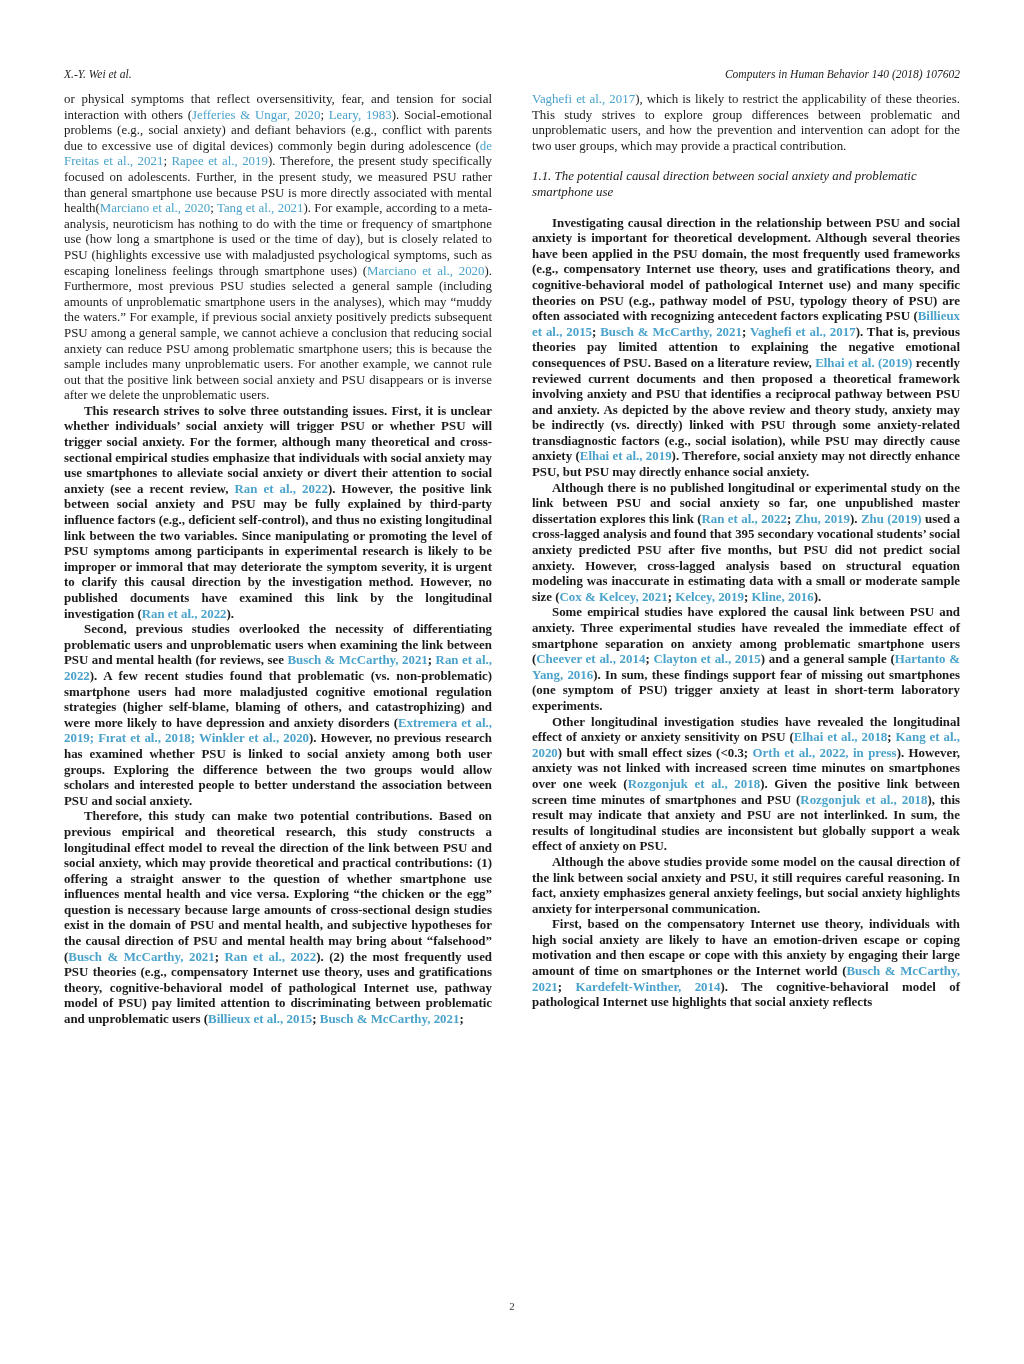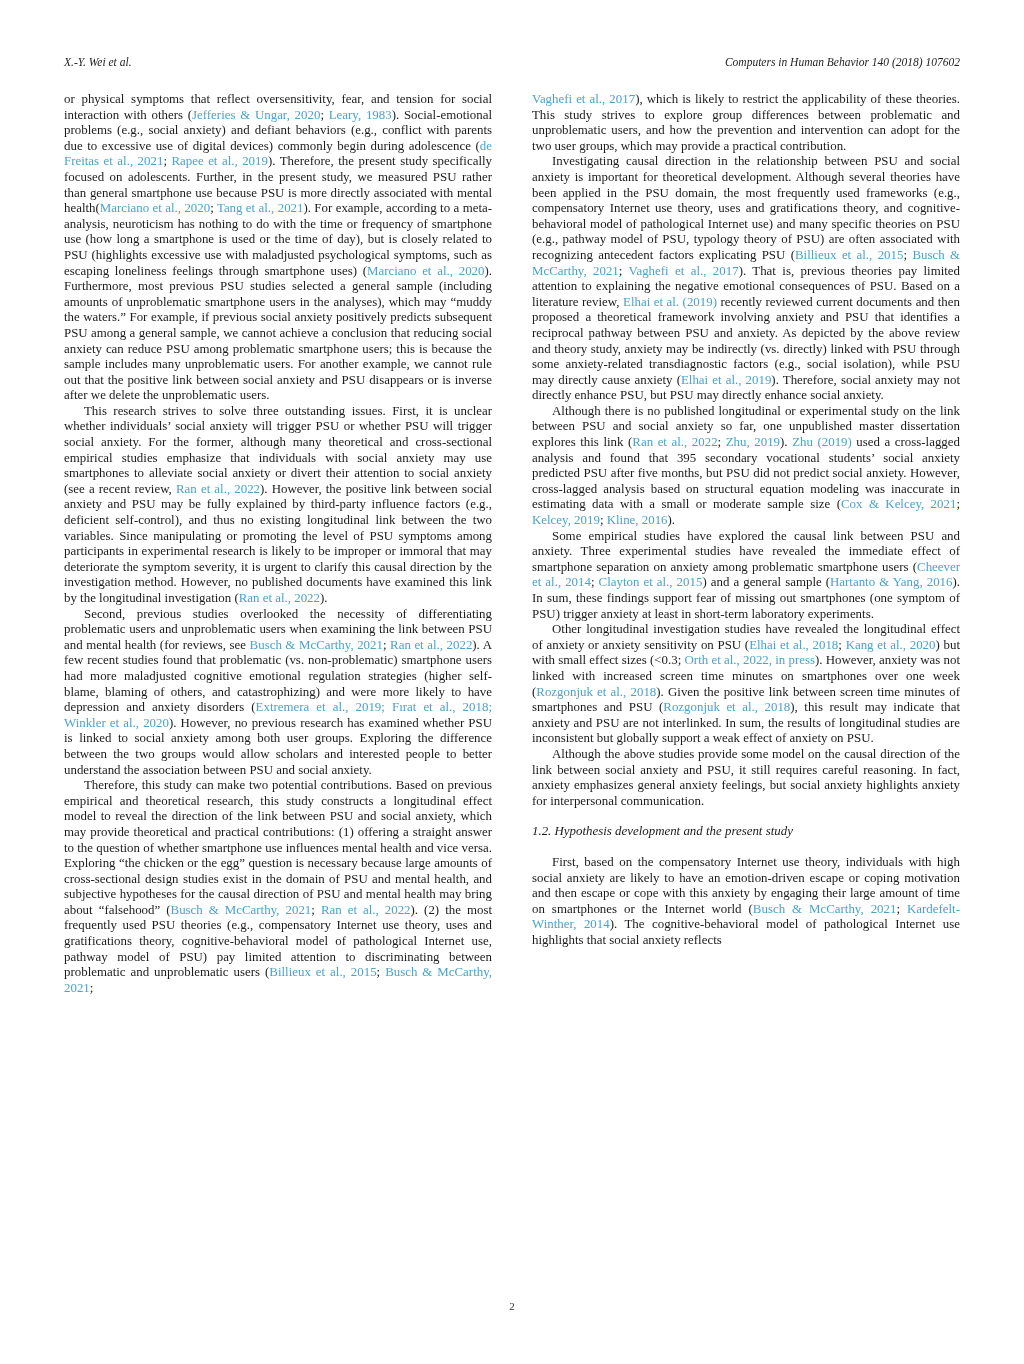--- a/index.html
+++ b/index.html
@@ -8,21 +8,21 @@
     width: 1024px;
     height: 1364px;
     margin: 0 auto;
     background: #ffffff;
     font-family: "Liberation Serif", serif;
     color: #1b1b1b;
     overflow: hidden;
   }
   .running-header {
     position: absolute;
-    top: 56px;
+    top: 68px;
     left: 64px;
     right: 64px;
     display: flex;
     justify-content: space-between;
     font-style: italic;
     font-size: 11.5px;
     color: #222;
   }
   .content {
     position: absolute;
@@ -33,21 +33,21 @@
     gap: 40px;
   }
   .col {
     width: 432px;
     font-size: 12.9px;
     line-height: 15.6px;
     text-align: justify;
     text-justify: inter-word;
   }
   .para { margin: 0; }
-  .para.indent { text-indent: 1.55em; }
+  .para.indent { text-indent: 1.55em; font-weight: bold; }
   .section-heading {
     font-style: italic;
     font-size: 12.9px;
     line-height: 15.6px;
     margin: 15px 0 15px 0;
     text-align: left;
   }
   .cite { color: #4ba3cb; cursor: pointer; }
   .page-footer {
     position: absolute;
@@ -71,26 +71,26 @@
 
   <div class="content">
     <div class="col">
         <p class="para">or physical symptoms that reflect oversensitivity, fear, and tension for social interaction with others (<span class="cite" style="color: rgb(75, 163, 203);">Jefferies &amp; Ungar, 2020</span>; <span class="cite" style="color: rgb(75, 163, 203);">Leary, 1983</span>). Social-emotional problems (e.g., social anxiety) and defiant behaviors (e.g., conflict with parents due to excessive use of digital devices) commonly begin during adolescence (<span class="cite" style="color: rgb(75, 163, 203);">de Freitas et al., 2021</span>; <span class="cite" style="color: rgb(75, 163, 203);">Rapee et al., 2019</span>). Therefore, the present study specifically focused on adolescents. Further, in the present study, we measured PSU rather than general smartphone use because PSU is more directly associated with mental health(<span class="cite" style="color: rgb(75, 163, 203);">Marciano et al., 2020</span>; <span class="cite" style="color: rgb(75, 163, 203);">Tang et al., 2021</span>). For example, according to a meta-analysis, neuroticism has nothing to do with the time or frequency of smartphone use (how long a smartphone is used or the time of day), but is closely related to PSU (highlights excessive use with maladjusted psychological symptoms, such as escaping loneliness feelings through smartphone uses) (<span class="cite" style="color: rgb(75, 163, 203);">Marciano et al., 2020</span>). Furthermore, most previous PSU studies selected a general sample (including amounts of unproblematic smartphone users in the analyses), which may “muddy the waters.” For example, if previous social anxiety positively predicts subsequent PSU among a general sample, we cannot achieve a conclusion that reducing social anxiety can reduce PSU among problematic smartphone users; this is because the sample includes many unproblematic users. For another example, we cannot rule out that the positive link between social anxiety and PSU disappears or is inverse after we delete the unproblematic users.</p>
         <p class="para indent">This research strives to solve three outstanding issues. First, it is unclear whether individuals’ social anxiety will trigger PSU or whether PSU will trigger social anxiety. For the former, although many theoretical and cross-sectional empirical studies emphasize that individuals with social anxiety may use smartphones to alleviate social anxiety or divert their attention to social anxiety (see a recent review, <span class="cite" style="color: rgb(75, 163, 203);">Ran et al., 2022</span>). However, the positive link between social anxiety and PSU may be fully explained by third-party influence factors (e.g., deficient self-control), and thus no existing longitudinal link between the two variables. Since manipulating or promoting the level of PSU symptoms among participants in experimental research is likely to be improper or immoral that may deteriorate the symptom severity, it is urgent to clarify this causal direction by the investigation method. However, no published documents have examined this link by the longitudinal investigation (<span class="cite" style="color: rgb(75, 163, 203);">Ran et al., 2022</span>).</p>
         <p class="para indent">Second, previous studies overlooked the necessity of differentiating problematic users and unproblematic users when examining the link between PSU and mental health (for reviews, see <span class="cite" style="color: rgb(75, 163, 203);">Busch &amp; McCarthy, 2021</span>; <span class="cite" style="color: rgb(75, 163, 203);">Ran et al., 2022</span>). A few recent studies found that problematic (vs. non-problematic) smartphone users had more maladjusted cognitive emotional regulation strategies (higher self-blame, blaming of others, and catastrophizing) and were more likely to have depression and anxiety disorders (<span class="cite" style="color: rgb(75, 163, 203);">Extremera et al., 2019; Fırat et al., 2018; Winkler et al., 2020</span>). However, no previous research has examined whether PSU is linked to social anxiety among both user groups. Exploring the difference between the two groups would allow scholars and interested people to better understand the association between PSU and social anxiety.</p>
         <p class="para indent">Therefore, this study can make two potential contributions. Based on previous empirical and theoretical research, this study constructs a longitudinal effect model to reveal the direction of the link between PSU and social anxiety, which may provide theoretical and practical contributions: (1) offering a straight answer to the question of whether smartphone use influences mental health and vice versa. Exploring “the chicken or the egg” question is necessary because large amounts of cross-sectional design studies exist in the domain of PSU and mental health, and subjective hypotheses for the causal direction of PSU and mental health may bring about “falsehood” (<span class="cite" style="color: rgb(75, 163, 203);">Busch &amp; McCarthy, 2021</span>; <span class="cite" style="color: rgb(75, 163, 203);">Ran et al., 2022</span>). (2) the most frequently used PSU theories (e.g., compensatory Internet use theory, uses and gratifications theory, cognitive-behavioral model of pathological Internet use, pathway model of PSU) pay limited attention to discriminating between problematic and unproblematic users (<span class="cite" style="color: rgb(75, 163, 203);">Billieux et al., 2015</span>; <span class="cite" style="color: rgb(75, 163, 203);">Busch &amp; McCarthy, 2021</span>;</p>
       </div>
     <div class="col">
         <p class="para"><span class="cite" style="color: rgb(75, 163, 203);">Vaghefi et al., 2017</span>), which is likely to restrict the applicability of these theories. This study strives to explore group differences between problematic and unproblematic users, and how the prevention and intervention can adopt for the two user groups, which may provide a practical contribution.</p>
+        <div class="section-heading">1.1. The potential causal direction between social anxiety and problematic smartphone use</div>
         <p class="para indent">Investigating causal direction in the relationship between PSU and social anxiety is important for theoretical development. Although several theories have been applied in the PSU domain, the most frequently used frameworks (e.g., compensatory Internet use theory, uses and gratifications theory, and cognitive-behavioral model of pathological Internet use) and many specific theories on PSU (e.g., pathway model of PSU, typology theory of PSU) are often associated with recognizing antecedent factors explicating PSU (<span class="cite" style="color: rgb(75, 163, 203);">Billieux et al., 2015</span>; <span class="cite" style="color: rgb(75, 163, 203);">Busch &amp; McCarthy, 2021</span>; <span class="cite" style="color: rgb(75, 163, 203);">Vaghefi et al., 2017</span>). That is, previous theories pay limited attention to explaining the negative emotional consequences of PSU. Based on a literature review, <span class="cite" style="color: rgb(75, 163, 203);">Elhai et al. (2019)</span> recently reviewed current documents and then proposed a theoretical framework involving anxiety and PSU that identifies a reciprocal pathway between PSU and anxiety. As depicted by the above review and theory study, anxiety may be indirectly (vs. directly) linked with PSU through some anxiety-related transdiagnostic factors (e.g., social isolation), while PSU may directly cause anxiety (<span class="cite" style="color: rgb(75, 163, 203);">Elhai et al., 2019</span>). Therefore, social anxiety may not directly enhance PSU, but PSU may directly enhance social anxiety.</p>
         <p class="para indent">Although there is no published longitudinal or experimental study on the link between PSU and social anxiety so far, one unpublished master dissertation explores this link (<span class="cite" style="color: rgb(75, 163, 203);">Ran et al., 2022</span>; <span class="cite" style="color: rgb(75, 163, 203);">Zhu, 2019</span>). <span class="cite" style="color: rgb(75, 163, 203);">Zhu (2019)</span> used a cross-lagged analysis and found that 395 secondary vocational students’ social anxiety predicted PSU after five months, but PSU did not predict social anxiety. However, cross-lagged analysis based on structural equation modeling was inaccurate in estimating data with a small or moderate sample size (<span class="cite" style="color: rgb(75, 163, 203);">Cox &amp; Kelcey, 2021</span>; <span class="cite" style="color: rgb(75, 163, 203);">Kelcey, 2019</span>; <span class="cite" style="color: rgb(75, 163, 203);">Kline, 2016</span>).</p>
         <p class="para indent">Some empirical studies have explored the causal link between PSU and anxiety. Three experimental studies have revealed the immediate effect of smartphone separation on anxiety among problematic smartphone users (<span class="cite" style="color: rgb(75, 163, 203);">Cheever et al., 2014</span>; <span class="cite" style="color: rgb(75, 163, 203);">Clayton et al., 2015</span>) and a general sample (<span class="cite" style="color: rgb(75, 163, 203);">Hartanto &amp; Yang, 2016</span>). In sum, these findings support fear of missing out smartphones (one symptom of PSU) trigger anxiety at least in short-term laboratory experiments.</p>
         <p class="para indent">Other longitudinal investigation studies have revealed the longitudinal effect of anxiety or anxiety sensitivity on PSU (<span class="cite" style="color: rgb(75, 163, 203);">Elhai et al., 2018</span>; <span class="cite" style="color: rgb(75, 163, 203);">Kang et al., 2020</span>) but with small effect sizes (&lt;0.3; <span class="cite" style="color: rgb(75, 163, 203);">Orth et al., 2022, in press</span>). However, anxiety was not linked with increased screen time minutes on smartphones over one week (<span class="cite" style="color: rgb(75, 163, 203);">Rozgonjuk et al., 2018</span>). Given the positive link between screen time minutes of smartphones and PSU (<span class="cite" style="color: rgb(75, 163, 203);">Rozgonjuk et al., 2018</span>), this result may indicate that anxiety and PSU are not interlinked. In sum, the results of longitudinal studies are inconsistent but globally support a weak effect of anxiety on PSU.</p>
         <p class="para indent">Although the above studies provide some model on the causal direction of the link between social anxiety and PSU, it still requires careful reasoning. In fact, anxiety emphasizes general anxiety feelings, but social anxiety highlights anxiety for interpersonal communication.</p>
-        <div class="section-heading">1.2. Hypothesis development and the present study</div>
         <p class="para indent">First, based on the compensatory Internet use theory, individuals with high social anxiety are likely to have an emotion-driven escape or coping motivation and then escape or cope with this anxiety by engaging their large amount of time on smartphones or the Internet world (<span class="cite" style="color: rgb(75, 163, 203);">Busch &amp; McCarthy, 2021</span>; <span class="cite" style="color: rgb(75, 163, 203);">Kardefelt-Winther, 2014</span>). The cognitive-behavioral model of pathological Internet use highlights that social anxiety reflects</p>
       </div>
   </div>
 
   <div class="page-footer">
     <span>2</span>
   </div>
 
 </div>
 

